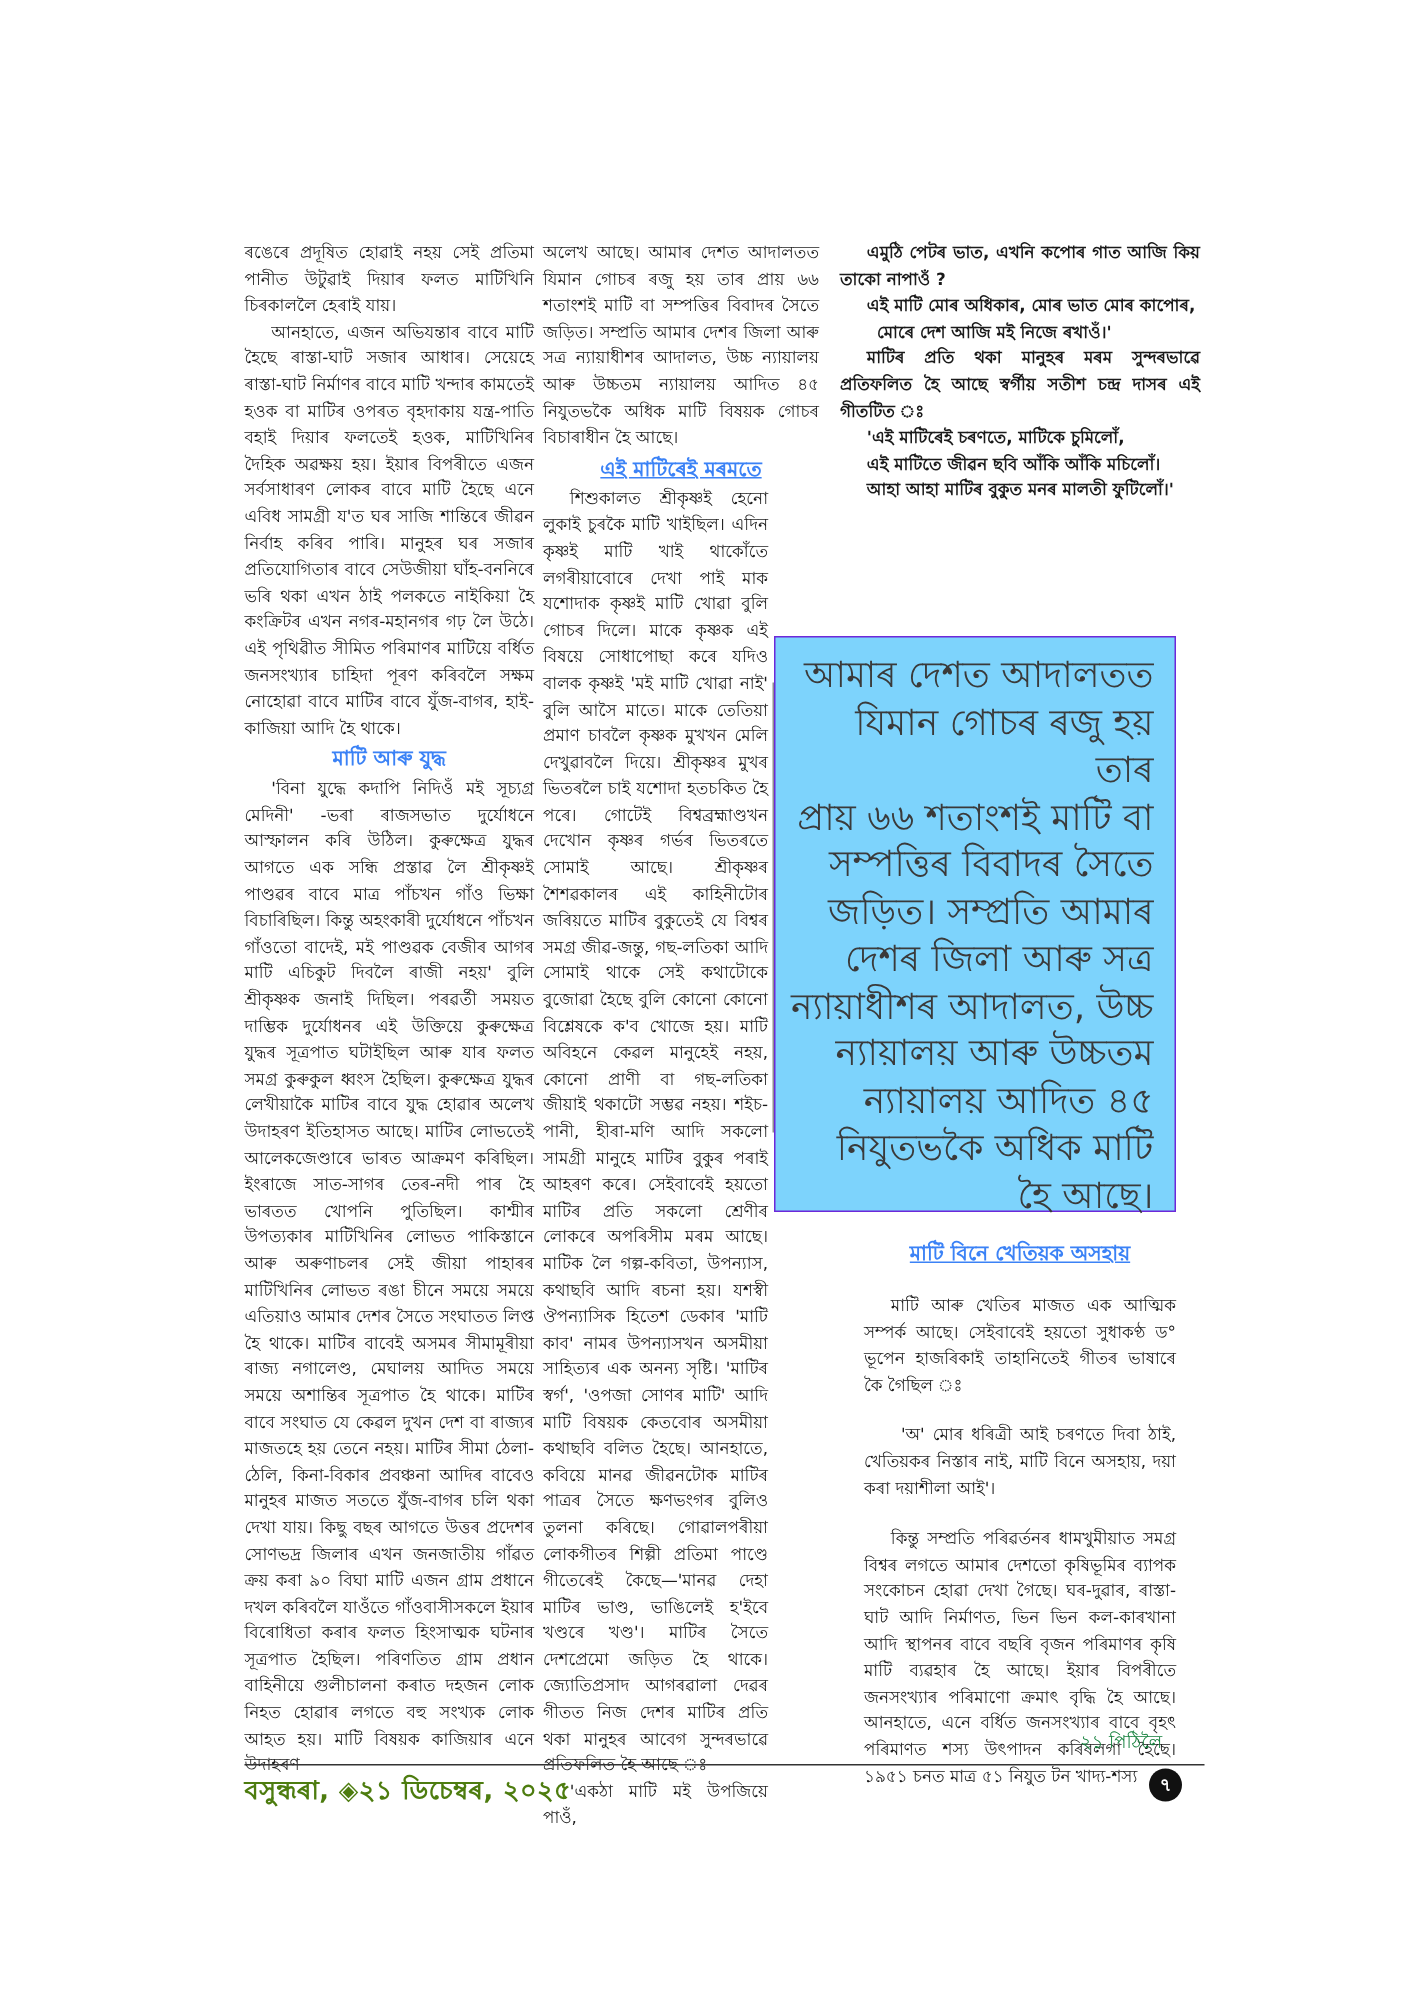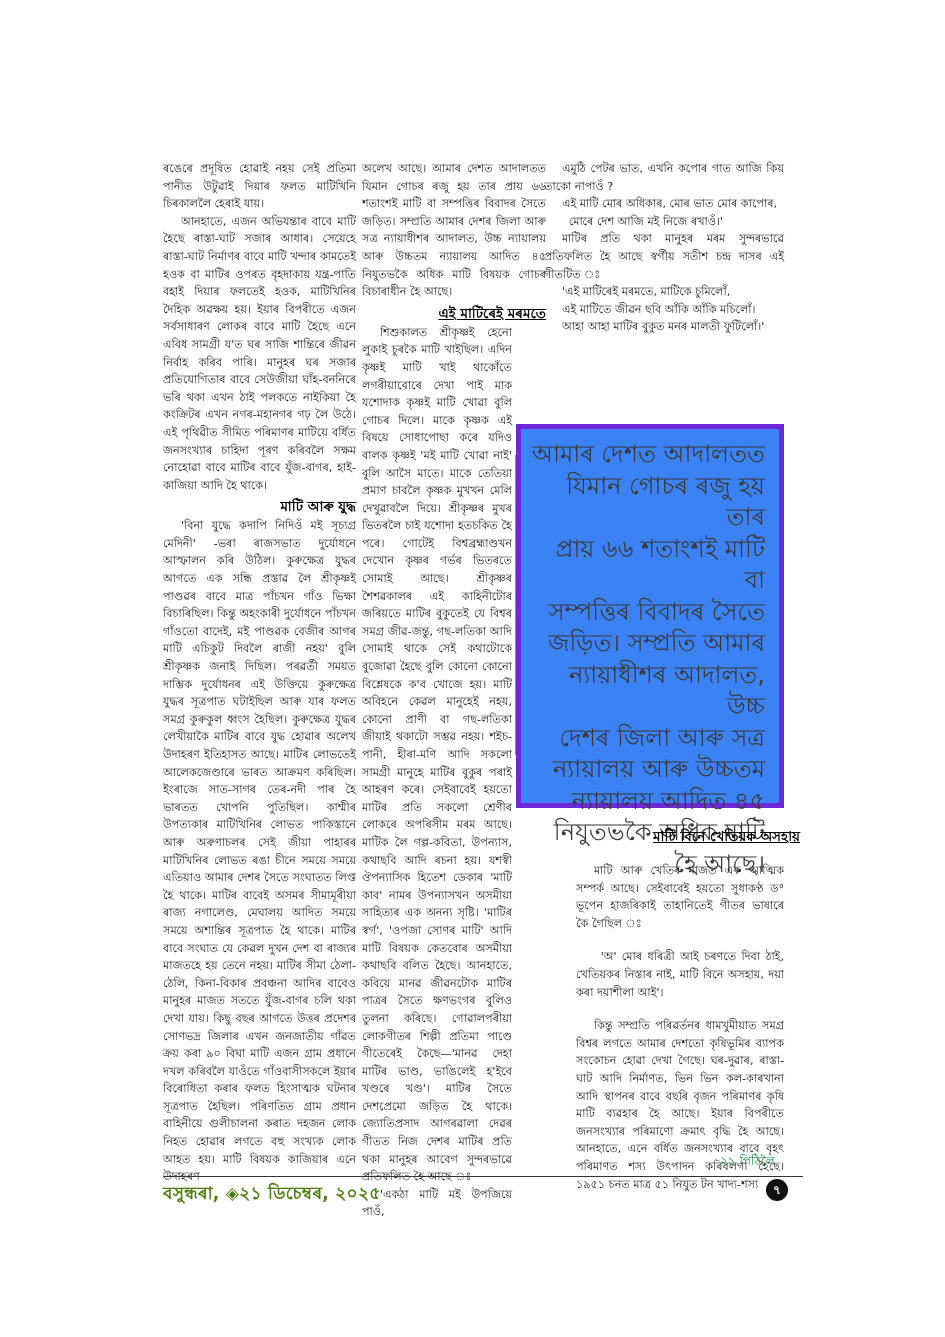--- a/index.html
+++ b/index.html
@@ -3,29 +3,29 @@
   <meta charset="utf-8">
   <style>
     html, body { margin: 0; padding: 0; background: #ffffff; }
     body { width: 945px; height: 1337px; position: relative; overflow: hidden;
            font-family: "DejaVu Sans", sans-serif; color: #1a1a1a; }
     .page { position: absolute; left: 0; top: 0; width: 945px; height: 1337px; }
     .col { position: absolute; top: 160px; font-size: 11.2px; line-height: 17.6px;
            text-align: justify; }
     .col-1 { left: 163px; width: 193px; }
     .col-2 { left: 362px; width: 184px; }
-    .col-3 { left: 544px; width: 240px; }
+    .col-3 { left: 560px; width: 240px; font-weight: bold; }
     .col p { margin: 0; text-indent: 1.6em; }
     .col p.noindent { text-indent: 0; }
-    .heading { color: #000000; font-weight: bold; text-align: right;
+    .heading { color: #3b82f6; font-weight: bold; text-align: center;
                font-size: 13.5px; line-height: 20px; margin: 2px 0 1px 0; }
     .heading.u { text-decoration: underline; text-decoration-thickness: 1px; }
     .pull-quote { position: absolute; left: 516px; top: 424px; width: 268px; height: 384px;
-                  border: 5px solid #6d28d9; padding: 10px 14px 10px 10px;
-                  box-sizing: border-box; background: #3b82f6; }
+                  border: 1px solid #6d28d9; padding: 10px 14px 10px 10px;
+                  box-sizing: border-box; background: #7dd3fc; }
     .pull-bar { position: absolute; left: 515px; top: 455px; width: 7px; height: 300px;
                 background: #8e8e8e; }
     .pull-quote p { margin: 0; text-align: right; font-size: 24px; line-height: 31.5px;
                     color: #3a3a3a; font-weight: normal; }
     .col-3-lower { position: absolute; left: 560px; top: 824px; width: 240px;
                    font-size: 11.2px; line-height: 17.6px; text-align: justify; }
     .col-3-lower p { margin: 16px; text-indent: 1.6em; }
     .col-3-lower p.verse { text-indent: 2.2em; }
     .continued { position: absolute; left: 720px; top: 1152px; 
                  font-size: 12px; color: #15803d; }
@@ -62,34 +62,34 @@
       <p>শিশুকালত শ্ৰীকৃষ্ণই হেনো লুকাই চুৰকৈ মাটি খাইছিল। এদিন কৃষ্ণই মাটি খাই থাকোঁতে লগৰীয়াবোৰে দেখা পাই মাক যশোদাক কৃষ্ণই মাটি খোৱা বুলি গোচৰ দিলে। মাকে কৃষ্ণক এই বিষয়ে সোধাপোছা কৰে যদিও বালক কৃষ্ণই 'মই মাটি খোৱা নাই' বুলি আসৈ মাতে। মাকে তেতিয়া প্ৰমাণ চাবলৈ কৃষ্ণক মুখখন মেলি দেখুৱাবলৈ দিয়ে। শ্ৰীকৃষ্ণৰ মুখৰ ভিতৰলৈ চাই যশোদা হতচকিত হৈ পৰে। গোটেই বিশ্বব্ৰহ্মাণ্ডখন দেখোন কৃষ্ণৰ গৰ্ভৰ ভিতৰতে সোমাই আছে। শ্ৰীকৃষ্ণৰ শৈশৱকালৰ এই কাহিনীটোৰ জৰিয়তে মাটিৰ বুকুতেই যে বিশ্বৰ সমগ্ৰ জীৱ-জন্তু, গছ-লতিকা আদি সোমাই থাকে সেই কথাটোকে বুজোৱা হৈছে বুলি কোনো কোনো বিশ্লেষকে ক'ব খোজে হয়। মাটি অবিহনে কেৱল মানুহেই নহয়, কোনো প্ৰাণী বা গছ-লতিকা জীয়াই থকাটো সম্ভৱ নহয়। শইচ-পানী, হীৰা-মণি আদি সকলো সামগ্ৰী মানুহে মাটিৰ বুকুৰ পৰাই আহৰণ কৰে। সেইবাবেই হয়তো মাটিৰ প্ৰতি সকলো শ্ৰেণীৰ লোকৰে অপৰিসীম মৰম আছে। মাটিক লৈ গল্প-কবিতা, উপন্যাস, কথাছবি আদি ৰচনা হয়। যশস্বী ঔপন্যাসিক হিতেশ ডেকাৰ 'মাটি কাব' নামৰ উপন্যাসখন অসমীয়া সাহিত্যৰ এক অনন্য সৃষ্টি। 'মাটিৰ স্বৰ্গ', 'ওপজা সোণৰ মাটি' আদি মাটি বিষয়ক কেতবোৰ অসমীয়া কথাছবি বলিত হৈছে। আনহাতে, কবিয়ে মানৱ জীৱনটোক মাটিৰ পাত্ৰৰ সৈতে ক্ষণভংগৰ বুলিও তুলনা কৰিছে। গোৱালপৰীয়া লোকগীতৰ শিল্পী প্ৰতিমা পাণ্ডে গীতেৰেই কৈছে—'মানৱ দেহা মাটিৰ ভাণ্ড, ভাঙিলেই হ'ইবে খণ্ডৰে খণ্ড'। মাটিৰ সৈতে দেশপ্ৰেমো জড়িত হৈ থাকে। জ্যোতিপ্ৰসাদ আগৰৱালা দেৱৰ গীতত নিজ দেশৰ মাটিৰ প্ৰতি থকা মানুহৰ আবেগ সুন্দৰভাৱে প্ৰতিফলিত হৈ আছে ঃ</p>
       <p>'একঠা মাটি মই উপজিয়ে পাওঁ,</p>
     </div>
   </div>
 
   <div class="col col-3">
     <p>এমুঠি পেটৰ ভাত, এখনি কপোৰ গাত আজি কিয় তাকো নাপাওঁ ?</p>
     <p>এই মাটি মোৰ অধিকাৰ, মোৰ ভাত মোৰ কাপোৰ,</p>
     <p style="text-indent:2.2em;">মোৰে দেশ আজি মই নিজে ৰখাওঁ।'</p>
     <p>মাটিৰ প্ৰতি থকা মানুহৰ মৰম সুন্দৰভাৱে প্ৰতিফলিত হৈ আছে স্বৰ্গীয় সতীশ চন্দ্ৰ দাসৰ এই গীতটিত ঃ</p>
-    <p>'এই মাটিৰেই মৰমতে, মাটিকে চুমিলোঁ,</p>
+    <p>'এই মাটিৰেই চৰণতে, মাটিকে চুমিলোঁ,</p>
     <p>এই মাটিতে জীৱন ছবি আঁকি আঁকি মচিলোঁ।</p>
     <p>আহা আহা মাটিৰ বুকুত মনৰ মালতী ফুটিলোঁ।'</p>
   </div>
 
   <div class="pull-bar"></div>
   <div class="pull-quote">
     <p>আমাৰ দেশত আদালতত</p>
     <p>যিমান গোচৰ ৰজু হয় তাৰ</p>
     <p>প্ৰায় ৬৬ শতাংশই মাটি বা</p>
     <p>সম্পত্তিৰ বিবাদৰ সৈতে</p>
     <p>জড়িত। সম্প্ৰতি আমাৰ</p>
+    <p>দেশৰ জিলা আৰু সত্ৰ</p>
     <p>ন্যায়াধীশৰ আদালত, উচ্চ</p>
-    <p>দেশৰ জিলা আৰু সত্ৰ</p>
     <p>ন্যায়ালয় আৰু উচ্চতম</p>
     <p>ন্যায়ালয় আদিত ৪৫</p>
     <p>নিযুতভকৈ অধিক মাটি</p>
     <p>হৈ আছে।</p>
   </div>
 
   <div class="col-3-lower">
     <div class="heading u">মাটি বিনে খেতিয়ক অসহায়</div>
     <p>মাটি আৰু খেতিৰ মাজত এক আত্মিক সম্পৰ্ক আছে। সেইবাবেই হয়তো সুধাকণ্ঠ ড° ভূপেন হাজৰিকাই তাহানিতেই গীতৰ ভাষাৰে কৈ গৈছিল ঃ</p>
     <p class="verse">'অ' মোৰ ধৰিত্ৰী আই চৰণতে দিবা ঠাই, খেতিয়কৰ নিস্তাৰ নাই, মাটি বিনে অসহায়, দয়া কৰা দয়াশীলা আই'।</p>

